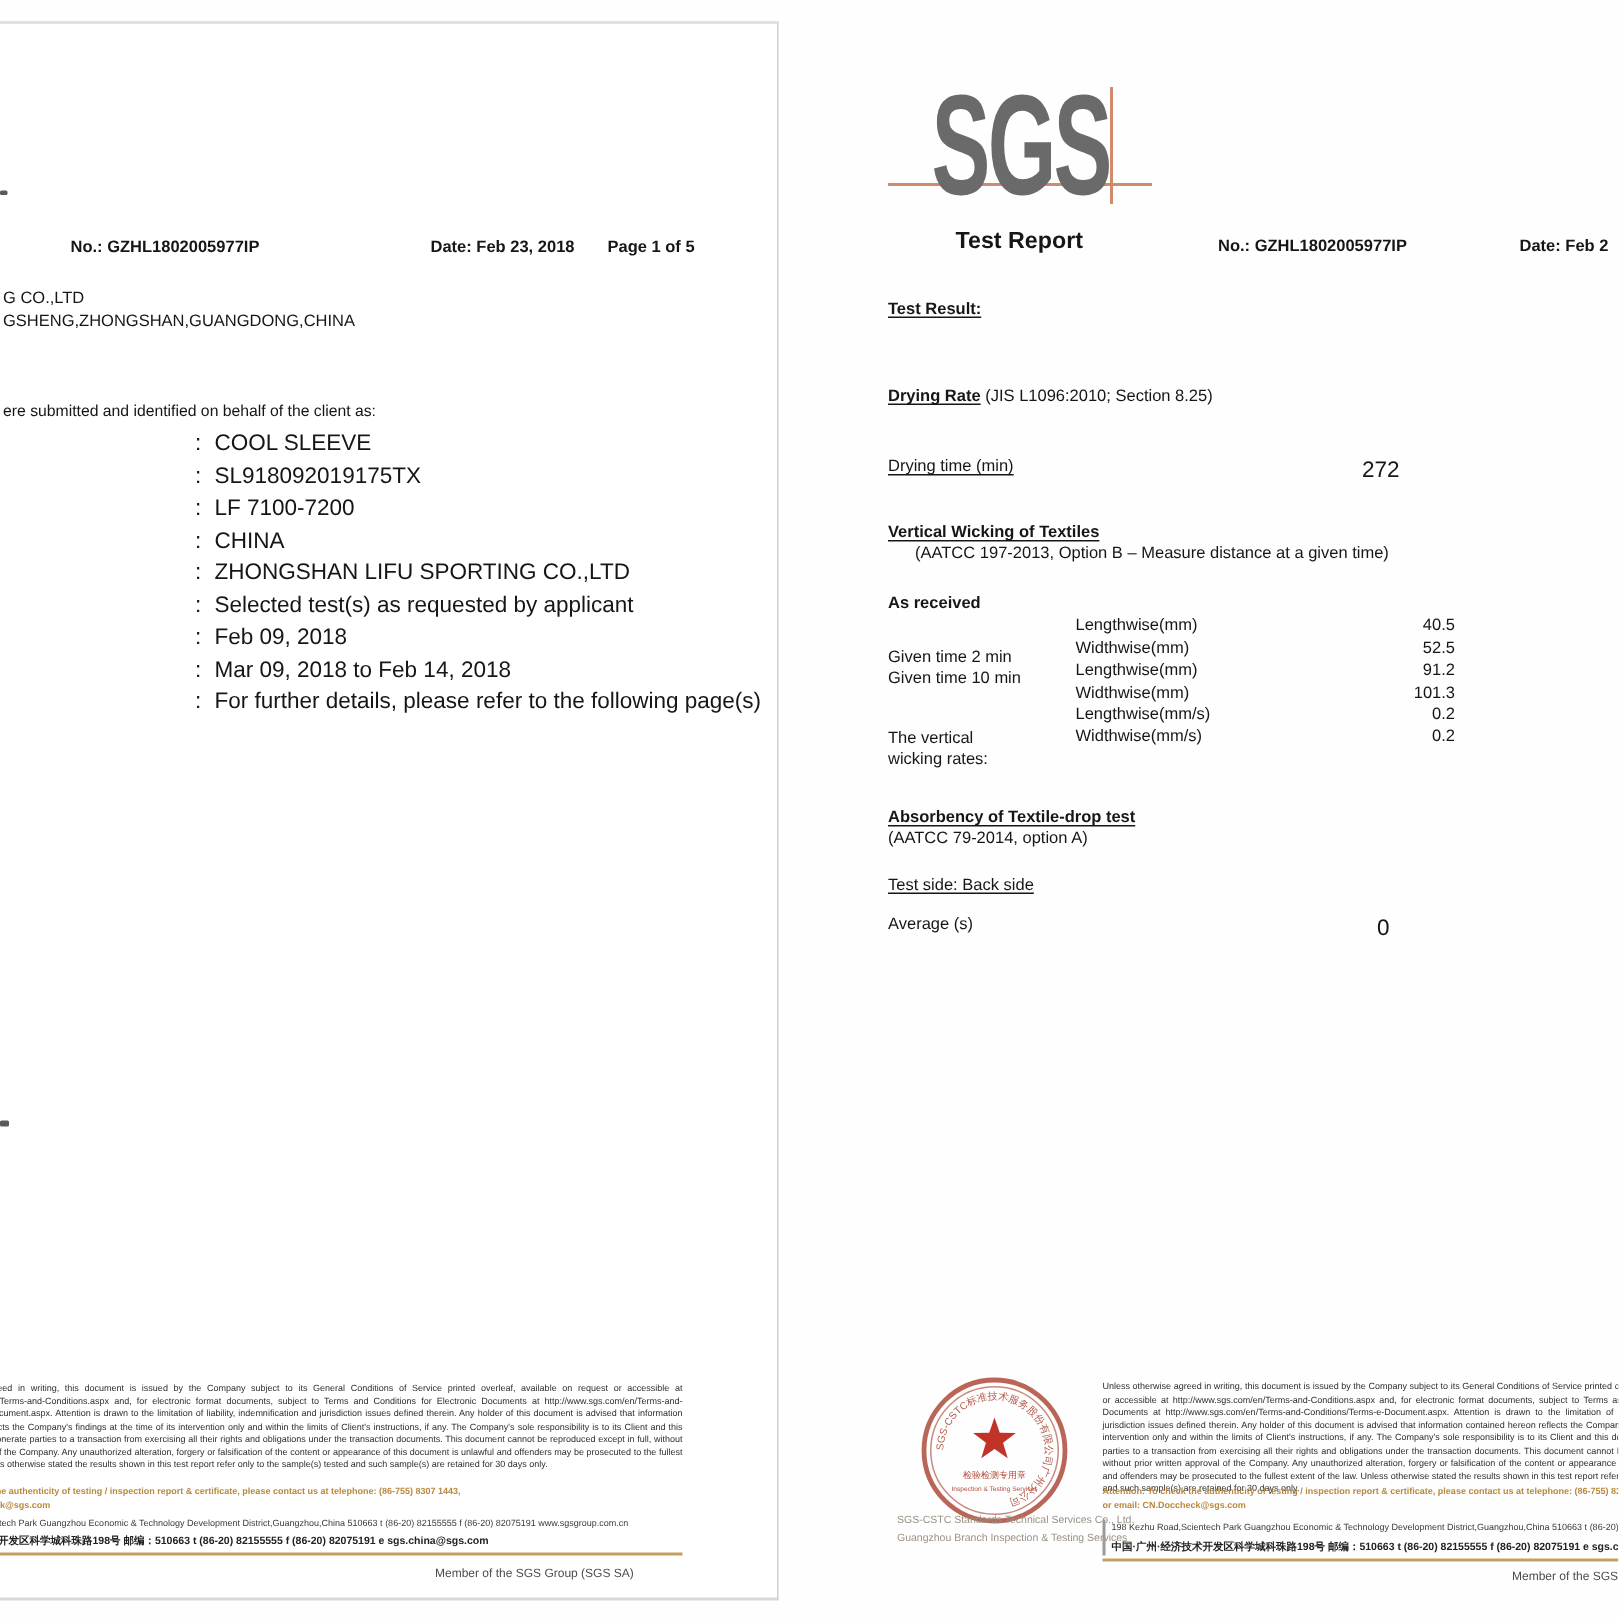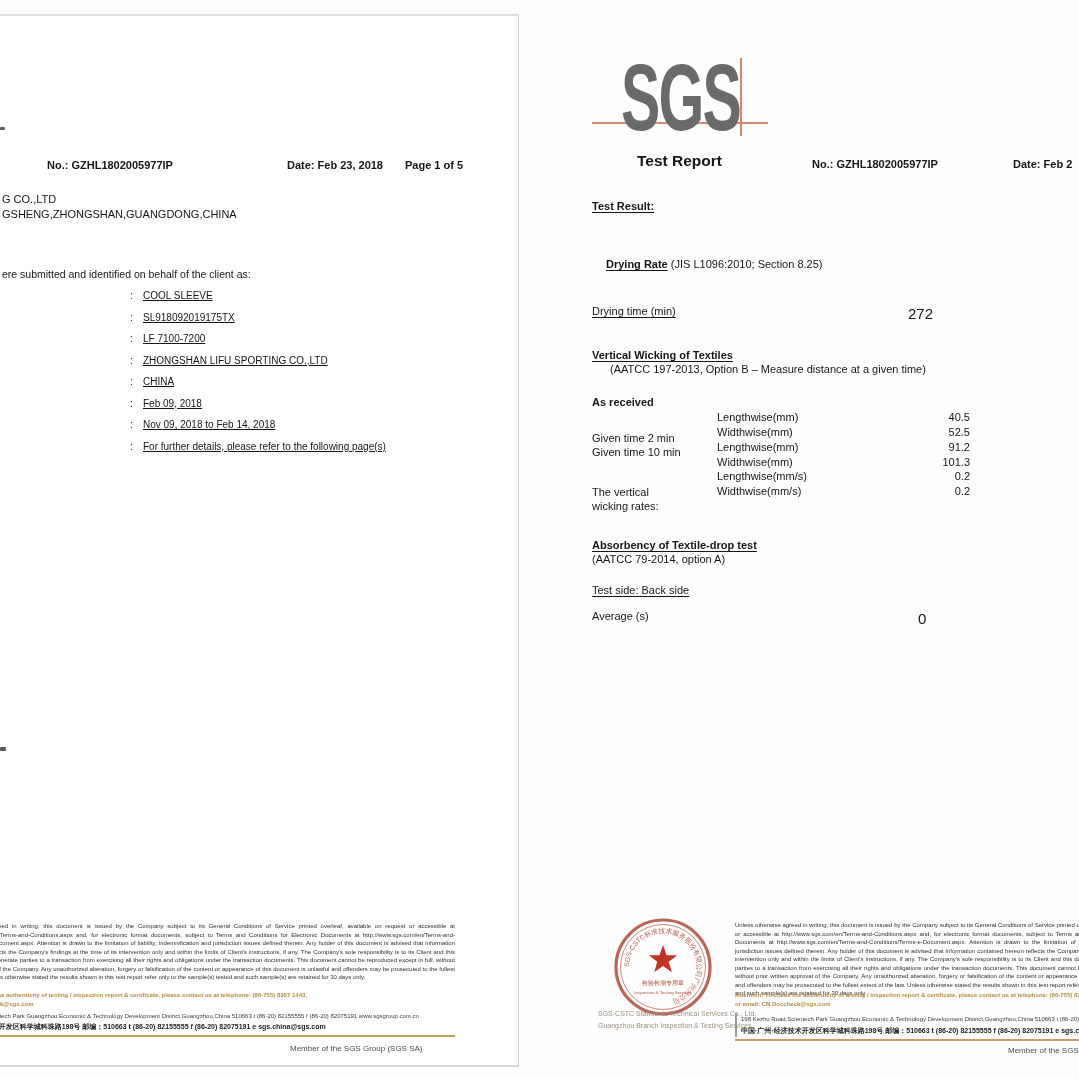--- a/index.html
+++ b/index.html
@@ -6,21 +6,21 @@
   .canvas{position:relative;width:1079px;height:1079px;overflow:hidden;background:#fefefe;
           font-family:"Liberation Sans",sans-serif;color:#161616;}
   .abs{position:absolute;}
   
   .page-left{position:absolute;left:0;top:14px;width:518px;height:1049px;background:#ffffff;
              border-top:2px solid #e2e2e2;border-right:1px solid #cfcfcf;border-bottom:2px solid #d8d8d8;}
   .frag{position:absolute;background:#5a5a5a;border-radius:1px;}
   .hdr{font-size:11px;font-weight:bold;white-space:nowrap;}
   .body-txt{font-size:11px;white-space:nowrap;}
   .small-txt{font-size:10.5px;white-space:nowrap;}
-  .client-row{height:21.5px;line-height:21.5px;font-size:10px;white-space:nowrap;text-decoration:underline;}
+  .client-row{height:21.5px;line-height:21.5px;font-size:15px;white-space:nowrap;}
   .client-row .colon{display:inline-block;width:13px;margin-left:130px;}
   
   .legal{font-size:6px;line-height:8.5px;text-align:justify;color:#2e2e2e;}
   .attention{font-size:6px;line-height:8.5px;color:#b8893f;font-weight:bold;}
   .addr-en{font-size:6px;color:#3a3a3a;white-space:nowrap;}
   .addr-cn{font-size:7px;font-weight:bold;color:#222;white-space:nowrap;}
   .tan-rule{position:absolute;height:2px;background:#c79e62;}
   .member{font-size:8px;color:#4c4c4c;white-space:nowrap;}
   
   .logo-text{position:absolute;left:621px;top:50px;font-size:95px;line-height:95px;font-weight:bold;
@@ -50,24 +50,25 @@
 
     <div class="abs body-txt" style="left:2px;top:177px;">G CO.,LTD</div>
     <div class="abs body-txt" style="left:2px;top:192px;">GSHENG,ZHONGSHAN,GUANGDONG,CHINA</div>
 
     <div class="abs small-txt" style="left:2px;top:252px;">ere submitted and identified on behalf of the client as:</div>
 
     <div class="abs" style="left:0;top:269px;width:515px;">
       <div class="client-row"><span class="colon">:</span><span>COOL SLEEVE</span></div>
       <div class="client-row"><span class="colon">:</span><span>SL918092019175TX</span></div>
       <div class="client-row"><span class="colon">:</span><span>LF 7100-7200</span></div>
+      <div class="client-row"><span class="colon">:</span><span>CHINA</span></div>
       <div class="client-row"><span class="colon">:</span><span>ZHONGSHAN LIFU SPORTING CO.,LTD</span></div>
-      <div class="client-row"><span class="colon">:</span><span>CHINA</span></div>
+      <div class="client-row"><span class="colon">:</span><span>Selected test(s) as requested by applicant</span></div>
       <div class="client-row"><span class="colon">:</span><span>Feb 09, 2018</span></div>
-      <div class="client-row"><span class="colon">:</span><span>Nov 09, 2018 to Feb 14, 2018</span></div>
+      <div class="client-row"><span class="colon">:</span><span>Mar 09, 2018 to Feb 14, 2018</span></div>
       <div class="client-row"><span class="colon">:</span><span>For further details, please refer to the following page(s)</span></div>
     </div>
 
     <div class="frag" style="left:0;top:731px;width:6px;height:4px;"></div>
 
     <div class="abs legal" style="left:-62px;top:906px;width:517px;">Unless otherwise agreed in writing, this document is issued by the Company subject to its General Conditions of Service printed overleaf, available on request or accessible at http://www.sgs.com/en/Terms-and-Conditions.aspx and, for electronic format documents, subject to Terms and Conditions for Electronic Documents at http://www.sgs.com/en/Terms-and-Conditions/Terms-e-Document.aspx. Attention is drawn to the limitation of liability, indemnification and jurisdiction issues defined therein. Any holder of this document is advised that information contained hereon reflects the Company's findings at the time of its intervention only and within the limits of Client's instructions, if any. The Company's sole responsibility is to its Client and this document does not exonerate parties to a transaction from exercising all their rights and obligations under the transaction documents. This document cannot be reproduced except in full, without prior written approval of the Company. Any unauthorized alteration, forgery or falsification of the content or appearance of this document is unlawful and offenders may be prosecuted to the fullest extent of the law. Unless otherwise stated the results shown in this test report refer only to the sample(s) tested and such sample(s) are retained for 30 days only.</div>
     <div class="abs" style="left:-62px;top:975px;width:517px;">
       <div class="attention">Attention: To check the authenticity of testing / inspection report &amp; certificate, please contact us at telephone: (86-755) 8307 1443,</div>
       <div class="attention">or email: CN.Doccheck@sgs.com</div>
     </div>
@@ -84,21 +85,21 @@
       <div class="logo-vline"></div>
       <div class="logo-text">SGS</div>
     </div>
 
     <div class="abs rp-title" style="left:637px;top:152px;">Test Report</div>
     <div class="abs hdr" style="left:812px;top:158px;">No.: GZHL1802005977IP</div>
     <div class="abs hdr" style="left:1013px;top:158px;">Date: Feb 2</div>
 
     <div class="abs body-txt h-bu" style="left:592px;top:200px;">Test Result:</div>
 
-    <div class="abs body-txt" style="left:592px;top:258px;margin-left:14px;">
+    <div class="abs body-txt" style="left:592px;top:258px;">
       <span class="h-bu">Drying Rate</span><span> (JIS L1096:2010; Section 8.25)</span>
     </div>
     <div class="abs body-txt u" style="left:592px;top:305px;">Drying time (min)</div>
     <div class="abs val" style="left:908px;top:305px;">272</div>
 
     <div class="abs body-txt h-bu" style="left:592px;top:349px;">Vertical Wicking of Textiles</div>
     <div class="abs body-txt" style="left:610px;top:363px;">(AATCC 197-2013, Option B – Measure distance at a given time)</div>
 
     <div class="abs body-txt" style="left:592px;top:396px;font-weight:bold;">As received</div>
 

